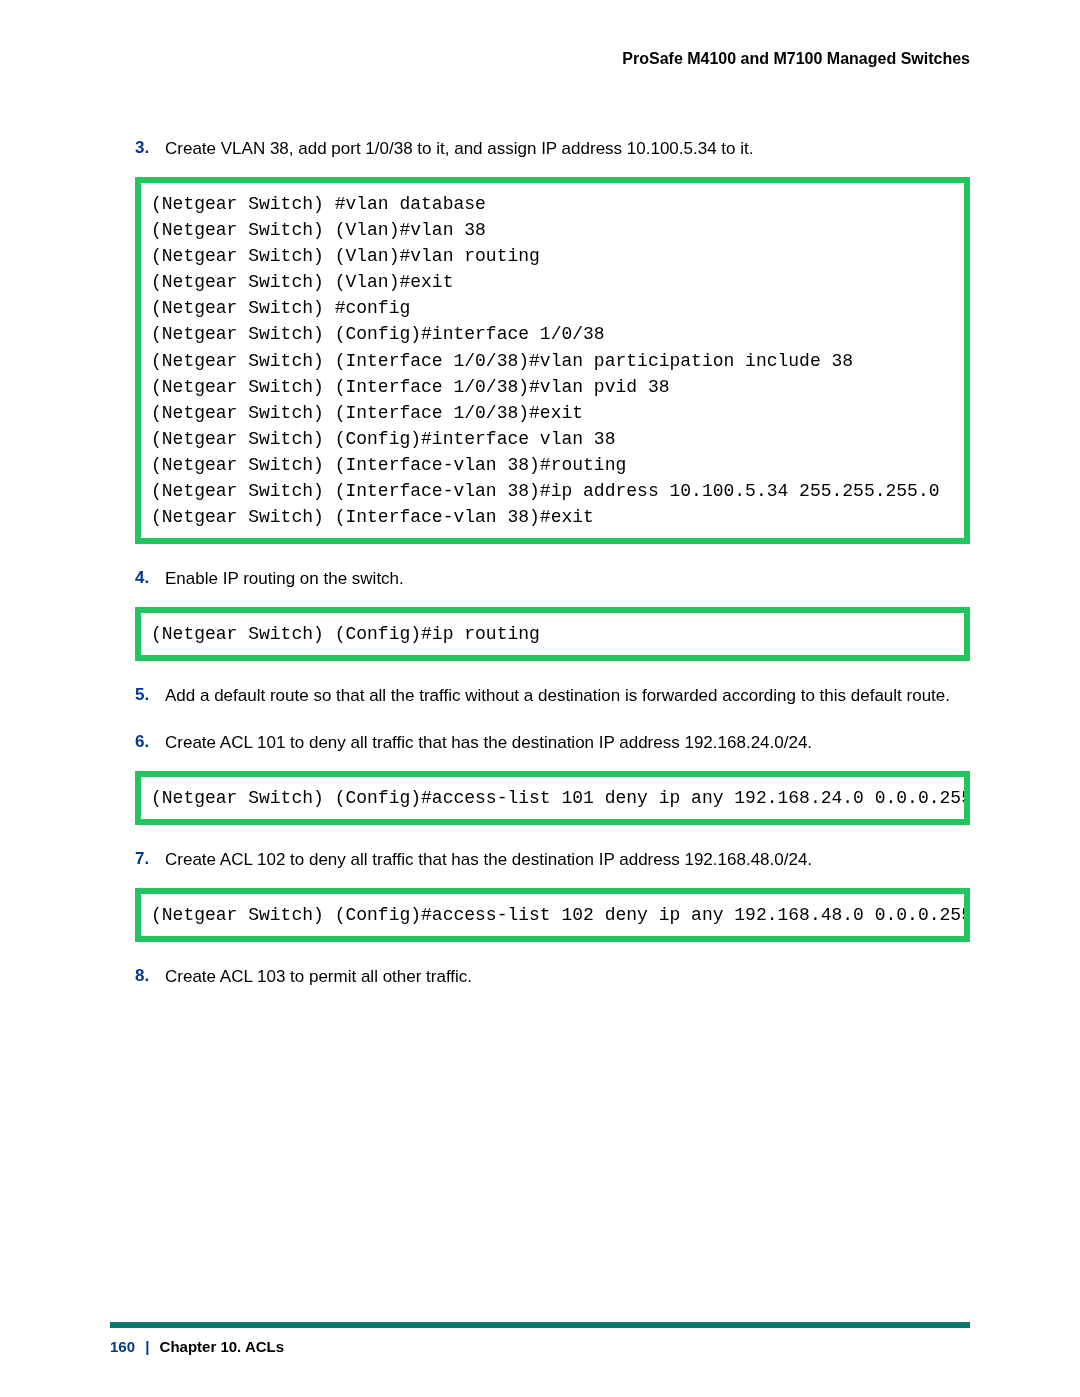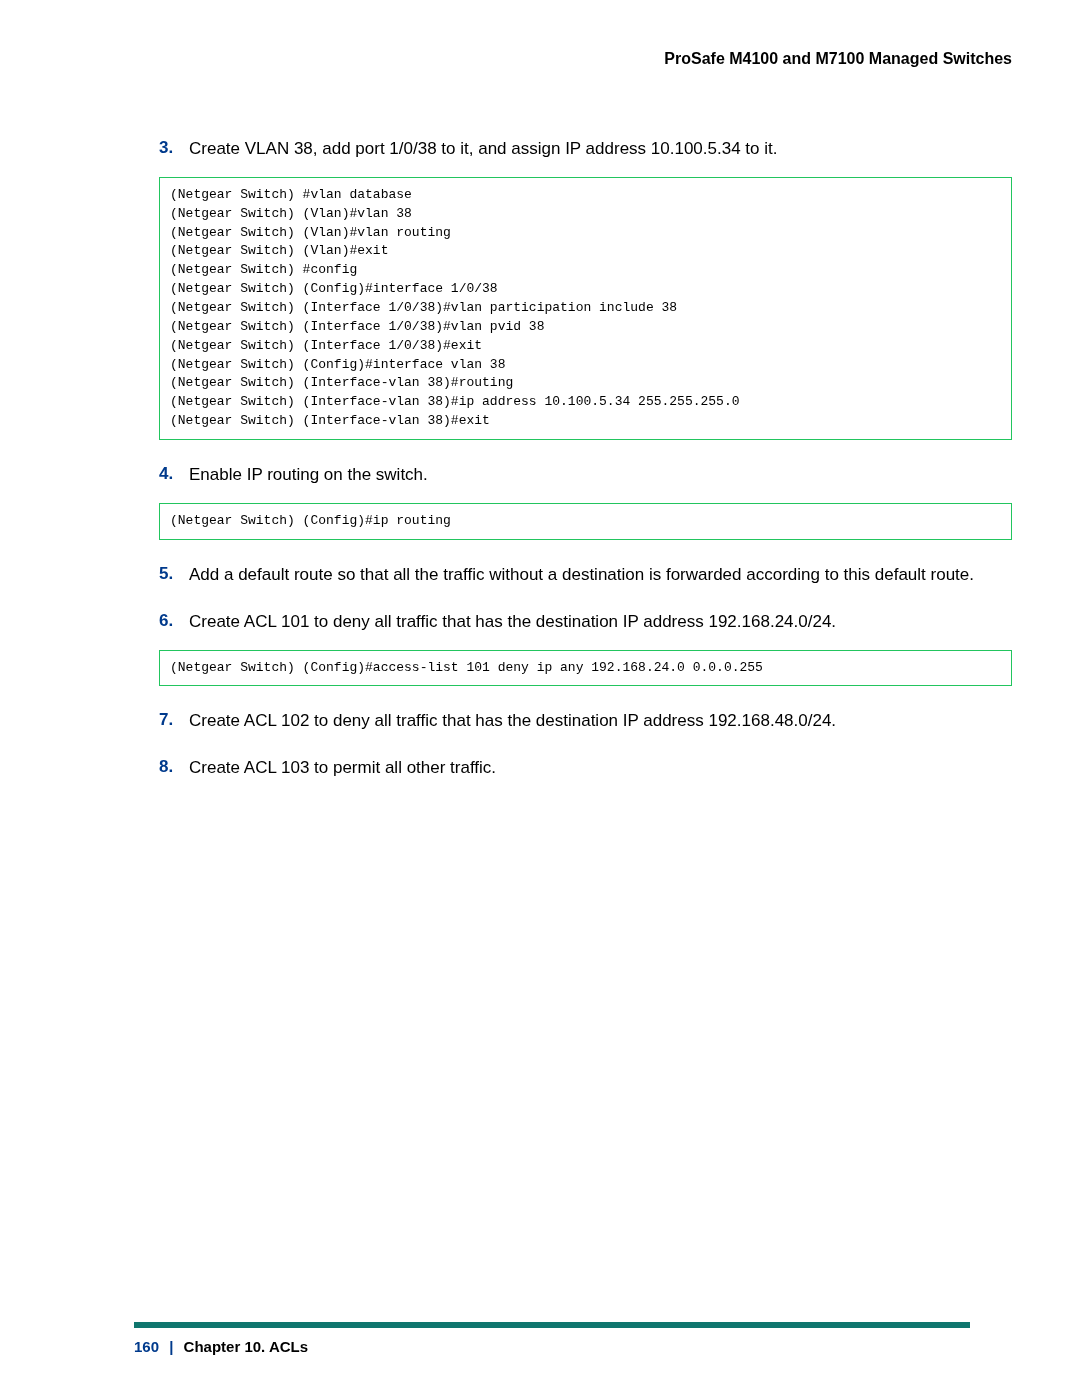--- a/index.html
+++ b/index.html
@@ -6,25 +6,24 @@
     margin: 0;
     padding: 0;
     background: #ffffff;
     font-family: Arial, Helvetica, sans-serif;
     color: #000000;
     width: 1080px;
     height: 1397px;
     position: relative;
   }
   .page {
-    padding: 50px 68px 0 110px;
+    padding: 50px 110px 0 110px;
     box-sizing: border-box;
     height: 100%;
     position: relative;
-    margin-left: 24px;
   }
   .header-title {
     text-align: right;
     font-weight: bold;
     font-size: 16px;
     margin-bottom: 70px;
   }
   .step {
     display: flex;
     margin: 24px 0 16px 0;
@@ -35,25 +34,25 @@
     color: #003a8c;
     font-weight: bold;
     width: 30px;
     flex-shrink: 0;
   }
   .step-text {
     flex: 1;
     line-height: 1.35;
   }
   .code-block {
-    border: 1px solid #22c55e;
+    border: 6px solid #22c55e;
     padding: 8px 10px;
     margin: 14px 0 14px 25px;
     font-family: "Courier New", Courier, monospace;
-    font-size: 13px;
+    font-size: 18px;
     line-height: 1.45;
     white-space: pre;
     overflow: hidden;
   }
   .footer {
     position: absolute;
     bottom: 42px;
     left: 110px;
     right: 110px;
     border-top: 6px solid #0f766e;
@@ -110,20 +109,21 @@
   <div class="step">
     <div class="step-num">6.</div>
     <div class="step-text">Create ACL 101 to deny all traffic that has the destination IP address 192.168.24.0/24.</div>
   </div>
   <div class="code-block">(Netgear Switch) (Config)#access-list 101 deny ip any 192.168.24.0 0.0.0.255</div>
 
   <div class="step">
     <div class="step-num">7.</div>
     <div class="step-text">Create ACL 102 to deny all traffic that has the destination IP address 192.168.48.0/24.</div>
   </div>
+  <div class="code-block">(Netgear Switch) (Config)#access-list 102 deny ip any 192.168.48.0 0.0.0.255</div>
 
   <div class="step">
     <div class="step-num">8.</div>
     <div class="step-text">Create ACL 103 to permit all other traffic.</div>
   </div>
 
   <div class="footer">
     <span class="page-num">160</span>
     <span class="sep">|</span>
     <span class="chapter">Chapter 10.  ACLs</span>

